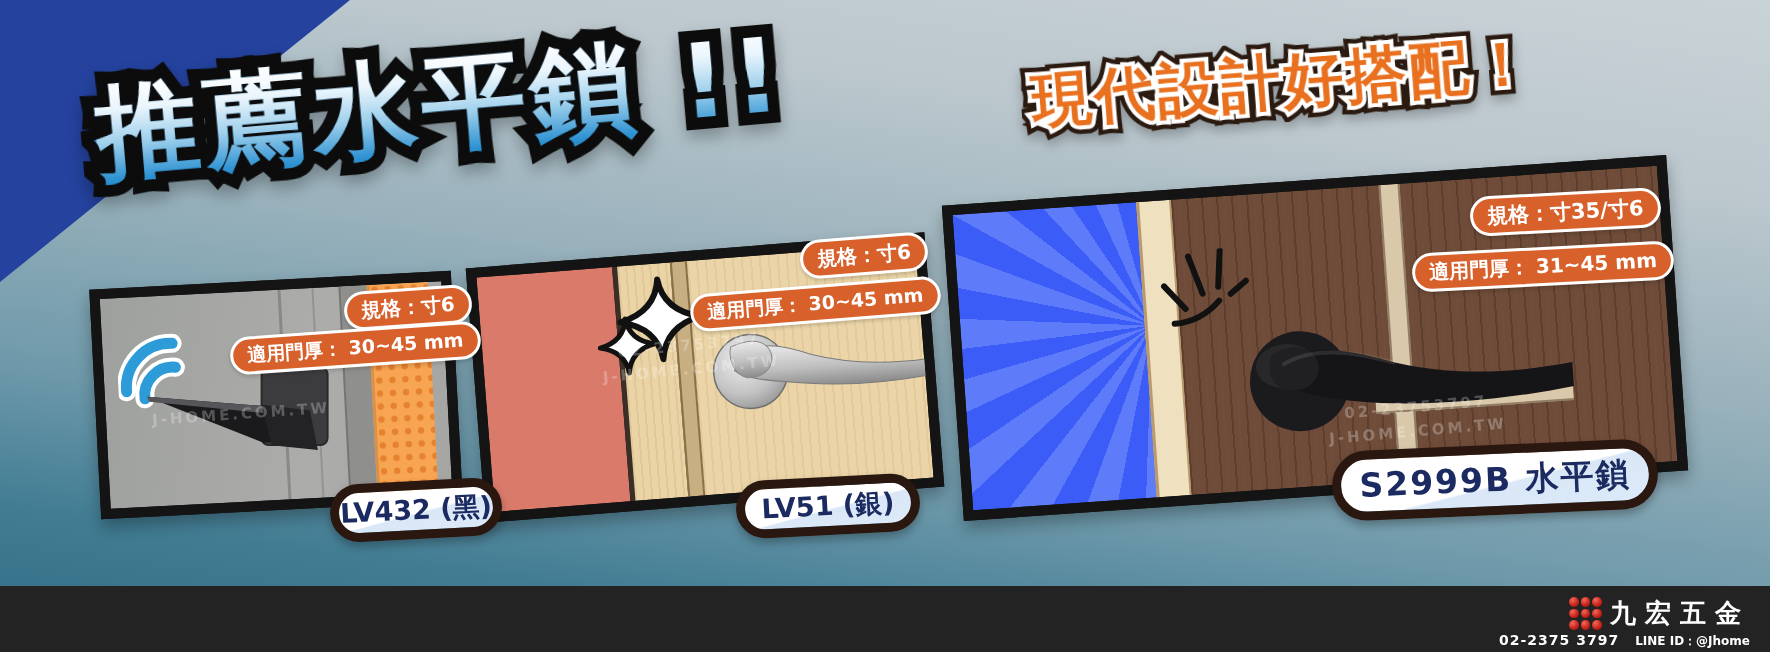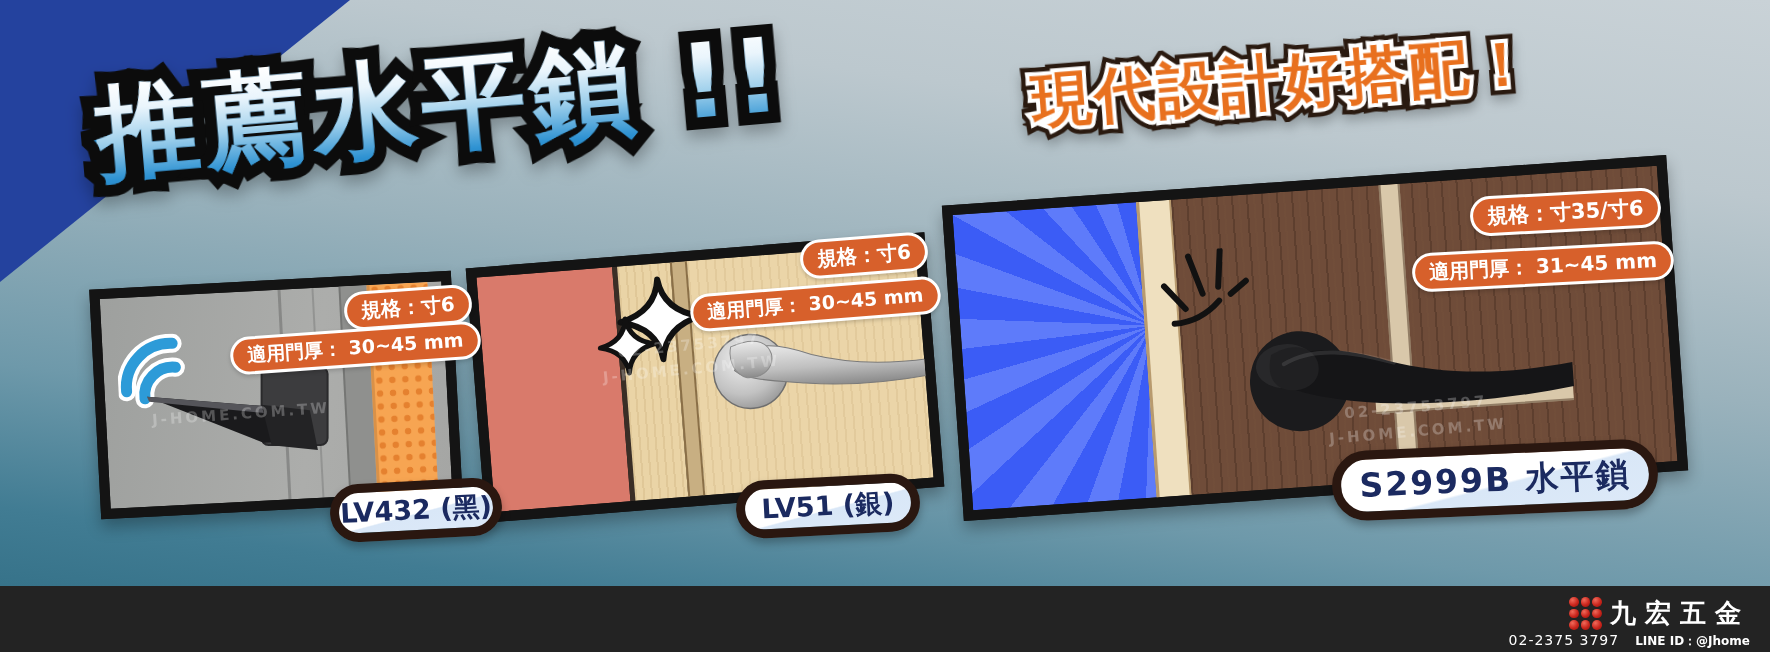--- a/index.html
+++ b/index.html
@@ -105,21 +105,21 @@
   #pill-lv51  { left:736px; top:477px; width:184px; height:58px; font-size:27px; transform:rotate(-3deg); }
   #pill-s2999b{ left:1332px; top:445px; width:326px; height:70px; font-size:33px; letter-spacing:2px; transform:rotate(-2.5deg); }
 
   
   .footer { position:absolute; left:0; right:0; bottom:0; height:66px; background:#232323; }
   .brand-row { position:absolute; right:20px; top:10px; display:flex; align-items:center; gap:8px; }
   .dots { width:33px; height:33px; display:grid; grid-template-columns:repeat(3,1fr); grid-template-rows:repeat(3,1fr); gap:2px; }
   .dot { border-radius:50%; background:radial-gradient(circle at 35% 30%,#F06A5A 0%,#C9251C 55%,#8E120C 100%); }
   .brand-name { color:#FFFFFF; font-weight:900; font-size:26px; letter-spacing:9px; }
   .contact-row { position:absolute; right:20px; top:46px; display:flex; align-items:baseline; gap:16px; color:#FFFFFF; }
-  .phone { font-size:14px; font-weight:normal; letter-spacing:1px; }
+  .phone { font-size:14px; font-weight:bold; letter-spacing:1px; }
   .line-id { font-size:12px; font-weight:bold; }
 </style>
 </head>
 <body>
 
 <div id="stage">
 
   <div class="corner-tri"></div>
 
   <div class="layered headline">

